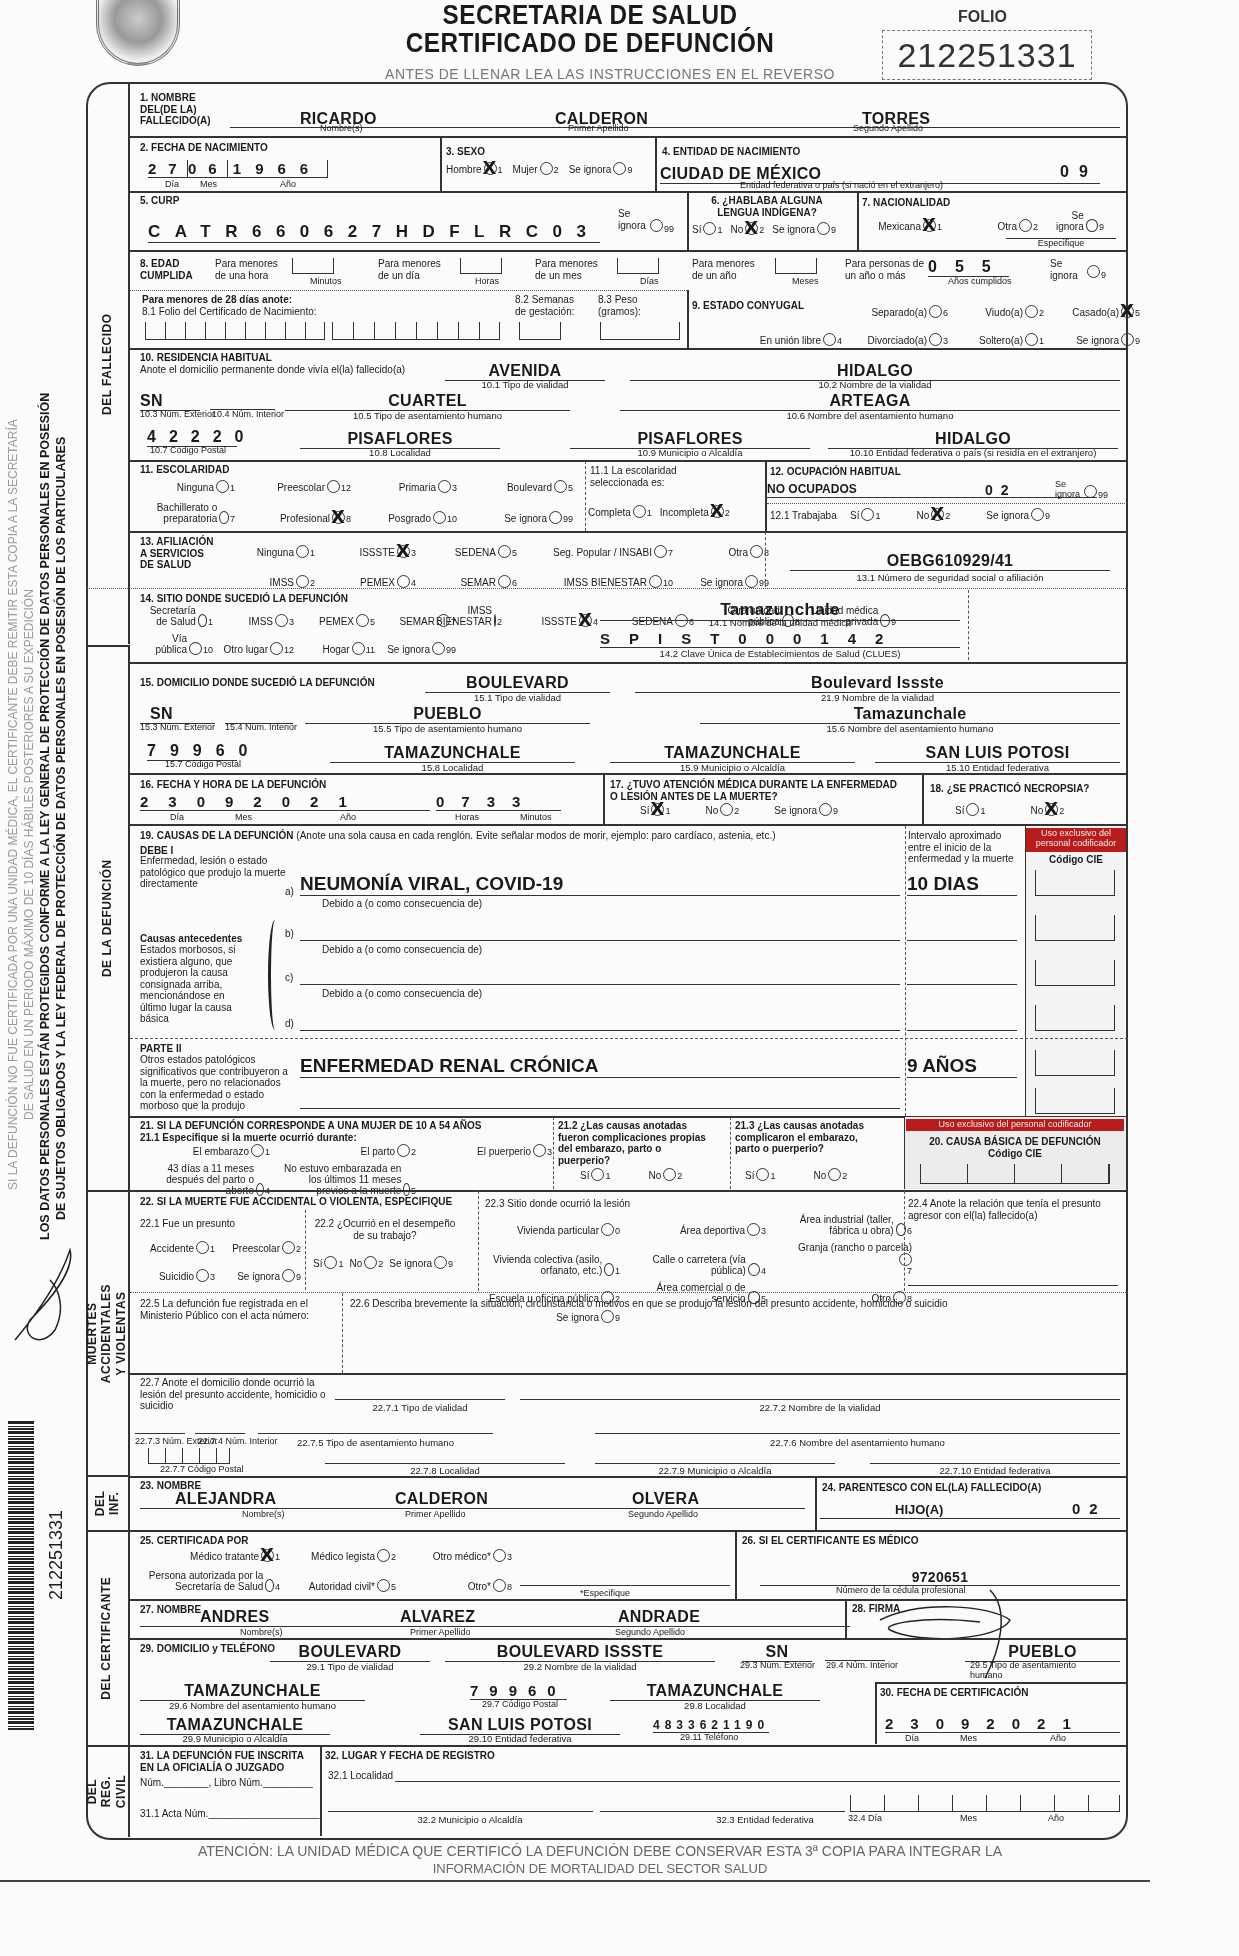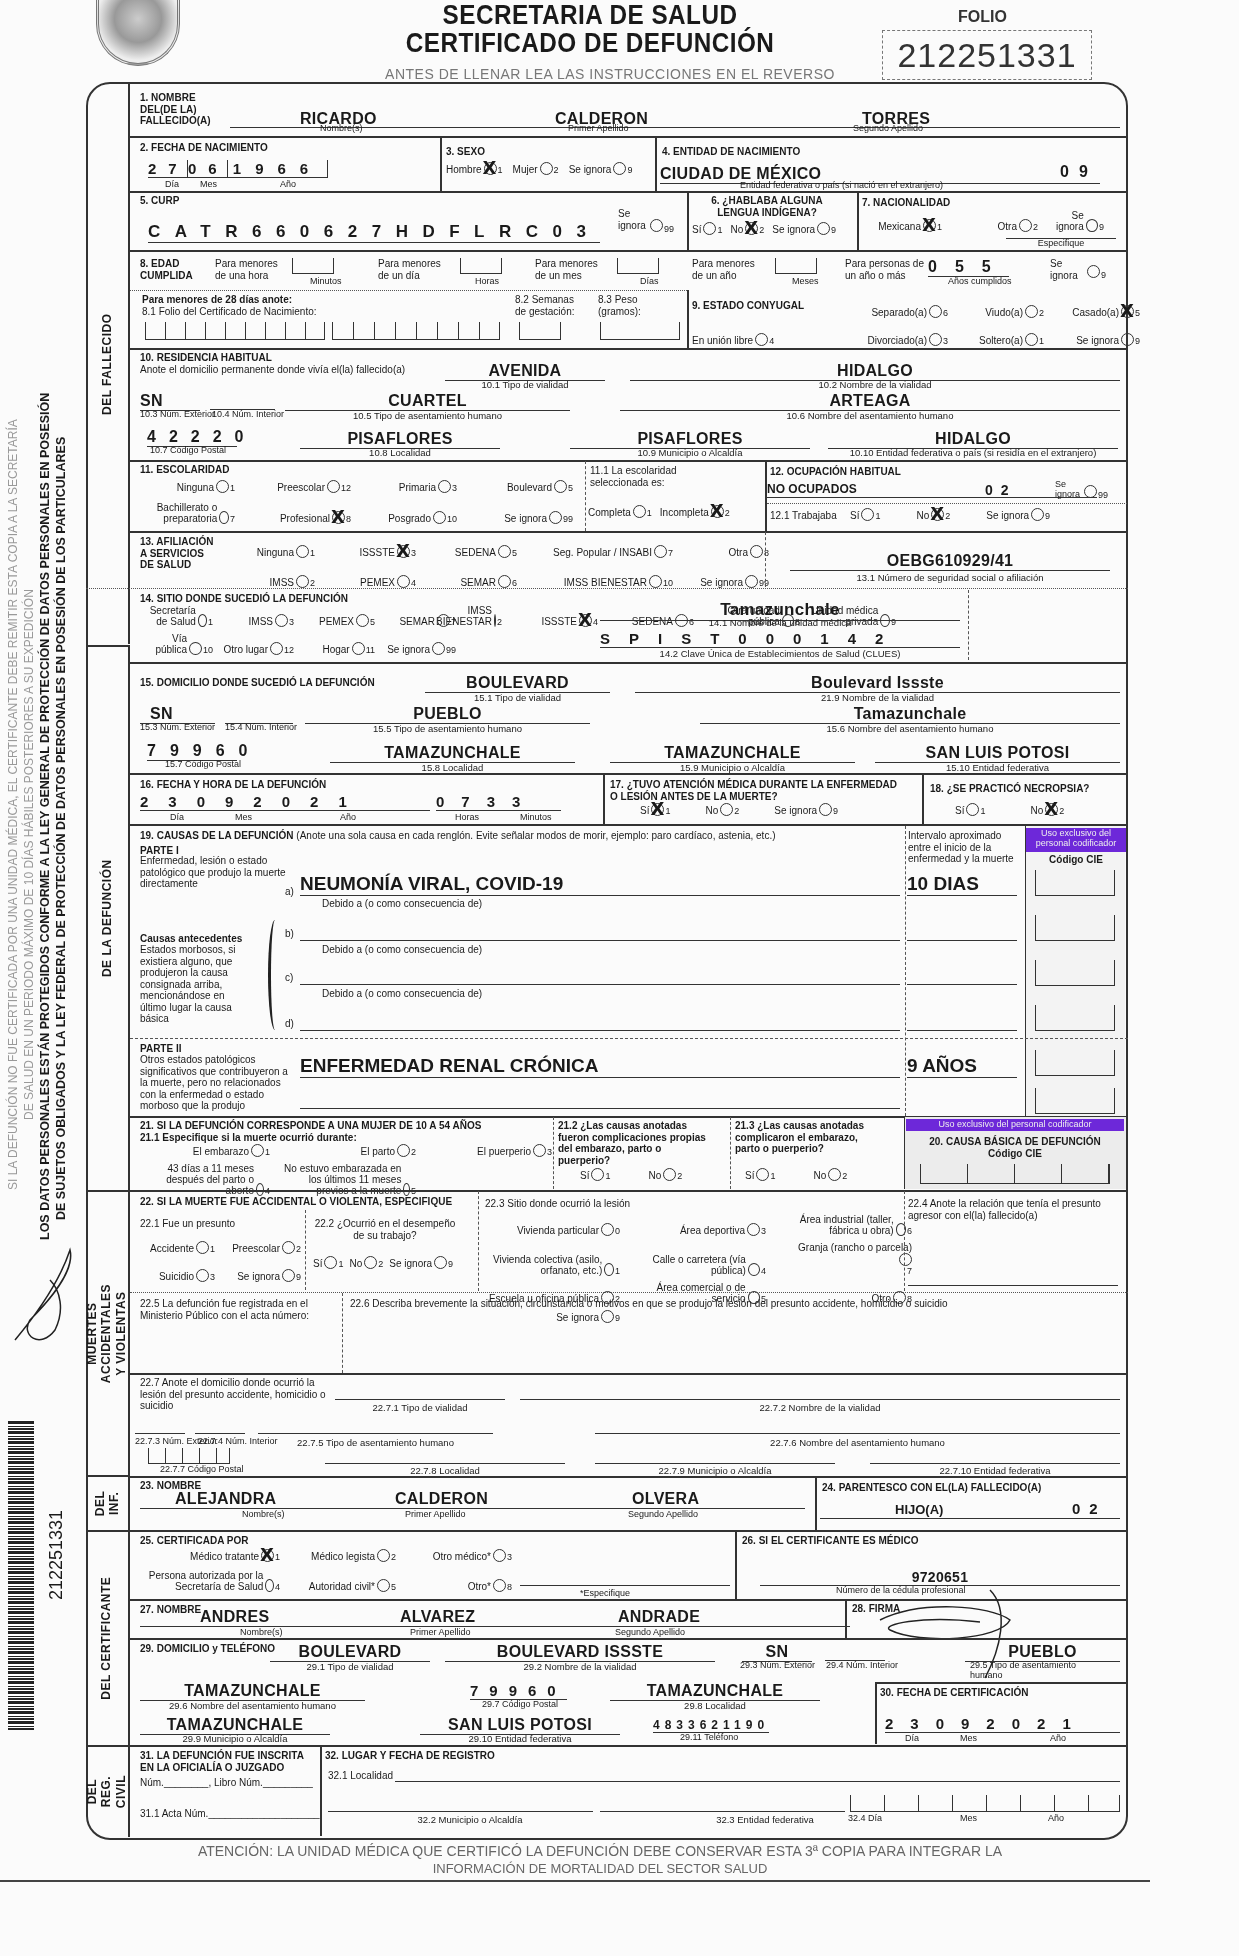--- a/index.html
+++ b/index.html
@@ -25,21 +25,21 @@
 .ul{border-bottom:1.5px solid #333;text-align:center}
 .cap{font-size:9.5px;text-align:center}
 .opt{display:inline-flex;align-items:flex-end;font-size:10px;white-space:nowrap}
 .circ{display:inline-block;width:13px;height:13px;border:1.5px solid #333;border-radius:50%;margin-left:2px;position:relative}
 .circ.on::after{content:"X";position:absolute;left:-2px;top:-6px;font-weight:bold;font-size:18px;font-family:"DejaVu Sans",sans-serif}
 .num{font-size:9px;margin-left:1px}
 .digits{display:flex;font-weight:bold;font-size:15px;border-bottom:1.5px solid #333}
 .digits span{width:20px;text-align:center;border-right:1px solid #333}
 .vert{position:absolute;transform-origin:left top;transform:rotate(-90deg);white-space:nowrap}
 .gray{color:#999}
-.shade{background:#6d28d9;color:#eee;font-size:9px;text-align:center}
+.shade{background:#b91c1c;color:#eee;font-size:9px;text-align:center}
 .barcode{background:repeating-linear-gradient(0deg,#222 0 2px,#fff 2px 3px,#222 3px 4px,#fff 4px 6px,#222 6px 9px,#fff 9px 10px)}
 </style>
 </head>
 <body>
 
 <div class="abs seal"></div>
 <div class="abs hdr-title" style="left:380px;top:2px;width:420px">SECRETARIA DE SALUD</div>
 <div class="abs hdr-title" style="left:380px;top:30px;width:420px">CERTIFICADO DE DEFUNCIÓN</div>
 <div class="abs instr" style="left:380px;top:66px;width:460px;text-align:center">ANTES DE LLENAR LEA LAS INSTRUCCIONES EN EL REVERSO</div>
 <div class="abs folio-lbl" style="left:958px;top:8px">FOLIO</div>
@@ -206,21 +206,21 @@
     <span class="opt" style="justify-content: flex-end;">
       <span style="white-space: normal; text-align: right;">Viudo(a)</span>
       <span class="circ"></span>
       <span class="num">2</span>
     </span>
     <span class="opt" style="justify-content: flex-end;">
       <span style="white-space: normal; text-align: right;">Casado(a)</span>
       <span class="circ on"></span>
       <span class="num">5</span>
     </span>
-    <span class="opt" style="">
+    <span class="opt" style="justify-content: flex-end;">
       <span style="white-space: normal; text-align: right;">En unión libre</span>
       <span class="circ"></span>
       <span class="num">4</span>
     </span>
     <span class="opt" style="justify-content: flex-end;">
       <span style="white-space: normal; text-align: right;">Divorciado(a)</span>
       <span class="circ"></span>
       <span class="num">3</span>
     </span>
     <span class="opt" style="justify-content: flex-end;">
@@ -537,21 +537,21 @@
     </span>
     <span class="opt" style="justify-content: flex-end;">
       <span style="white-space: normal; text-align: right;">No</span>
       <span class="circ on"></span>
       <span class="num">2</span>
     </span>
   </div>
 <div class="hline" style="top:824px"></div>
 
 <div class="abs sm" style="left:140px;top:830px;width:760px"><b>19. CAUSAS DE LA DEFUNCIÓN</b> <span>(Anote una sola causa en cada renglón. Evite señalar modos de morir, ejemplo: paro cardíaco, astenia, etc.)</span></div>
-<div class="abs lbl" style="left:140px;top:845px">PARTE I</div>
+<div class="abs lbl" style="left:140px;top:845px">DEBE I</div>
 <div class="abs sm" style="left:140px;top:855px;width:150px">Enfermedad, lesión o estado patológico que produjo la muerte directamente</div>
 <div class="abs lbl" style="left:140px;top:933px">Causas antecedentes</div>
 <div class="abs sm" style="left:140px;top:944px;width:110px">Estados morbosos, si existiera alguno, que produjeron la causa consignada arriba, mencionándose en último lugar la causa básica</div>
 <div class="abs" style="left:268px;top:920px;width:14px;height:110px;border-left:3px solid #222;border-radius:50% 0 0 50%"></div>
 <div class="abs sm" style="left:285px;top:886px">a)</div>
 <div class="abs valbig" style="left:300px;top:873px;width:600px;border-bottom:1px solid #333">NEUMONÍA VIRAL, COVID-19</div>
 <div class="abs sm" style="left:322px;top:898px">Debido a (o como consecuencia de)</div>
 <div class="abs sm" style="left:285px;top:928px">b)</div>
 <div class="abs" style="left:300px;top:940px;width:600px;border-bottom:1px solid #333"></div>
 <div class="abs sm" style="left:322px;top:944px">Debido a (o como consecuencia de)</div>

